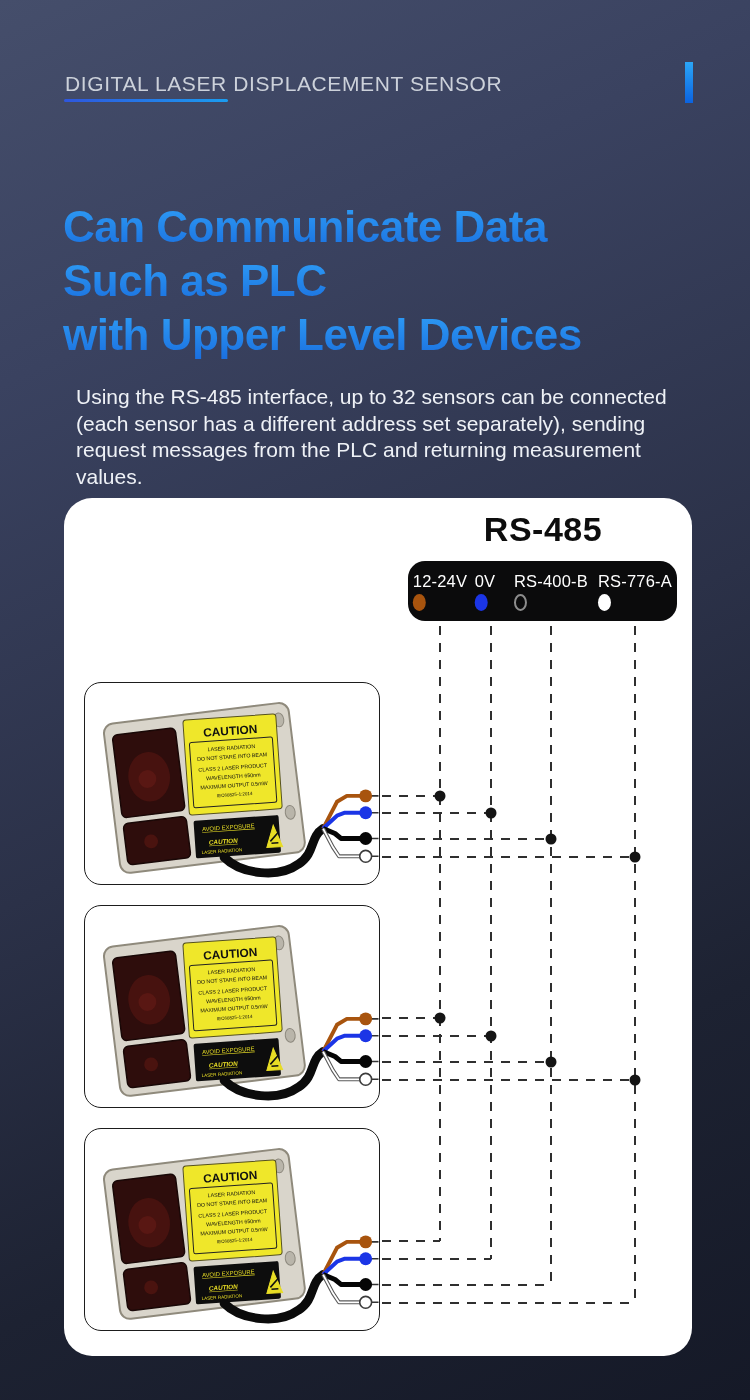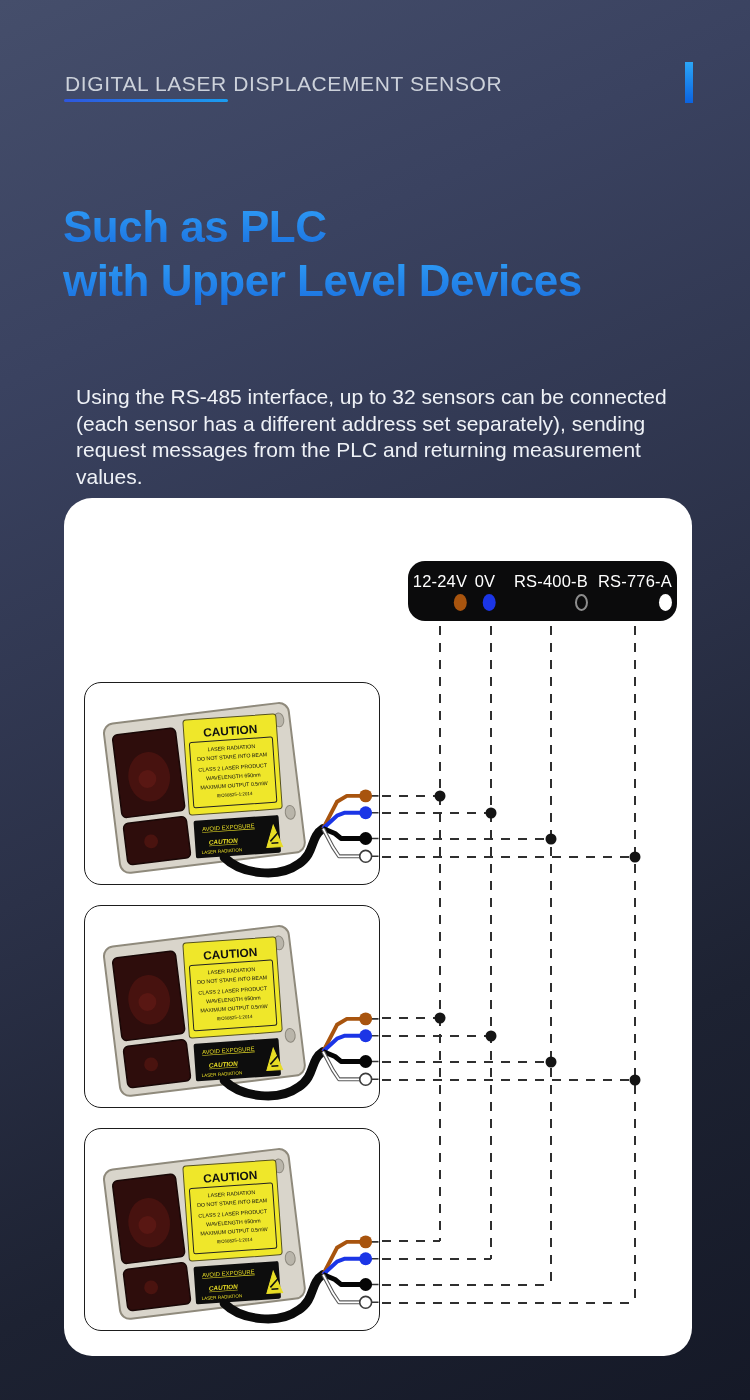--- a/index.html
+++ b/index.html
@@ -48,21 +48,21 @@
   .diagram-title{
     position:absolute;left:344px;top:12px;width:270px;
     text-align:center;font-size:34px;font-weight:bold;color:#0d0d0d;letter-spacing:.5px;
   }
   .bus-bar{
     position:absolute;left:344px;top:63px;width:269px;height:60px;
     background:#0b0b0c;border-radius:17px;
   }
   .port{
     position:absolute;top:0;height:100%;transform:translateX(-50%);
-    display:flex;flex-direction:column;align-items:flex-end;justify-content:center;gap:3px;
+    display:flex;flex-direction:column;align-items:flex-start;justify-content:center;gap:3px;
   }
   .port-label{font-size:16.5px;color:#ffffff;white-space:nowrap;letter-spacing:.2px;}
   .port-dot{width:13px;height:17px;border-radius:50%;}
   .dot-brown{background:#a8540e;}
   .dot-blue{background:#1b35e6;}
   .dot-hollow{background:transparent;border:2px solid #8d8d8d;box-sizing:border-box;}
   .dot-white{background:#ffffff;}
   .wiring{position:absolute;left:0;top:0;width:628px;height:858px;}
   
   .sensor-box{
@@ -77,20 +77,21 @@
 </head>
 <body>
 
 <div class="page">
 
   <div class="kicker">DIGITAL LASER DISPLACEMENT SENSOR</div>
   <div class="kicker-underline"></div>
   <div class="corner-bar"></div>
 
   <h1 class="hero-title" style="margin:0;">
+    <span class="line">Can Communicate Data</span>
     <span class="line">Such as PLC</span>
     <span class="line">with Upper Level Devices</span>
   </h1>
   <p class="hero-desc" style="margin:12px;">Using the RS-485 interface, up to 32 sensors can be connected (each sensor has a different address set separately), sending request messages from the PLC and returning measurement values.</p>
 
   <svg class="defs-holder" aria-hidden="true">
     <symbol id="sensor-device" viewBox="0 0 296 203">
       <g transform="rotate(-7 120 105)">
 
         <rect x="26" y="30" width="188" height="152" rx="10" fill="#d9d5cb" stroke="#8f8a7c" stroke-width="2"></rect>
@@ -138,20 +139,21 @@
 
       <circle cx="283" cy="114" r="6.5" fill="#a8540e"></circle>
       <circle cx="283" cy="131" r="6.5" fill="#1b35e6"></circle>
       <circle cx="283" cy="157" r="6.5" fill="#050505"></circle>
       <circle cx="283" cy="175" r="6" fill="#ffffff" stroke="#3c3c3c" stroke-width="1.6"></circle>
     </symbol>
   </svg>
 
   <div class="card">
 
+    <div class="diagram-title">RS-485</div>
 
     <div class="bus-bar">
       <div class="port" style="left:32px">
         <span class="port-label">12-24V</span>
         <span class="port-dot dot-brown"></span>
       </div>
       <div class="port" style="left:77px">
         <span class="port-label">0V</span>
         <span class="port-dot dot-blue"></span>
       </div>

